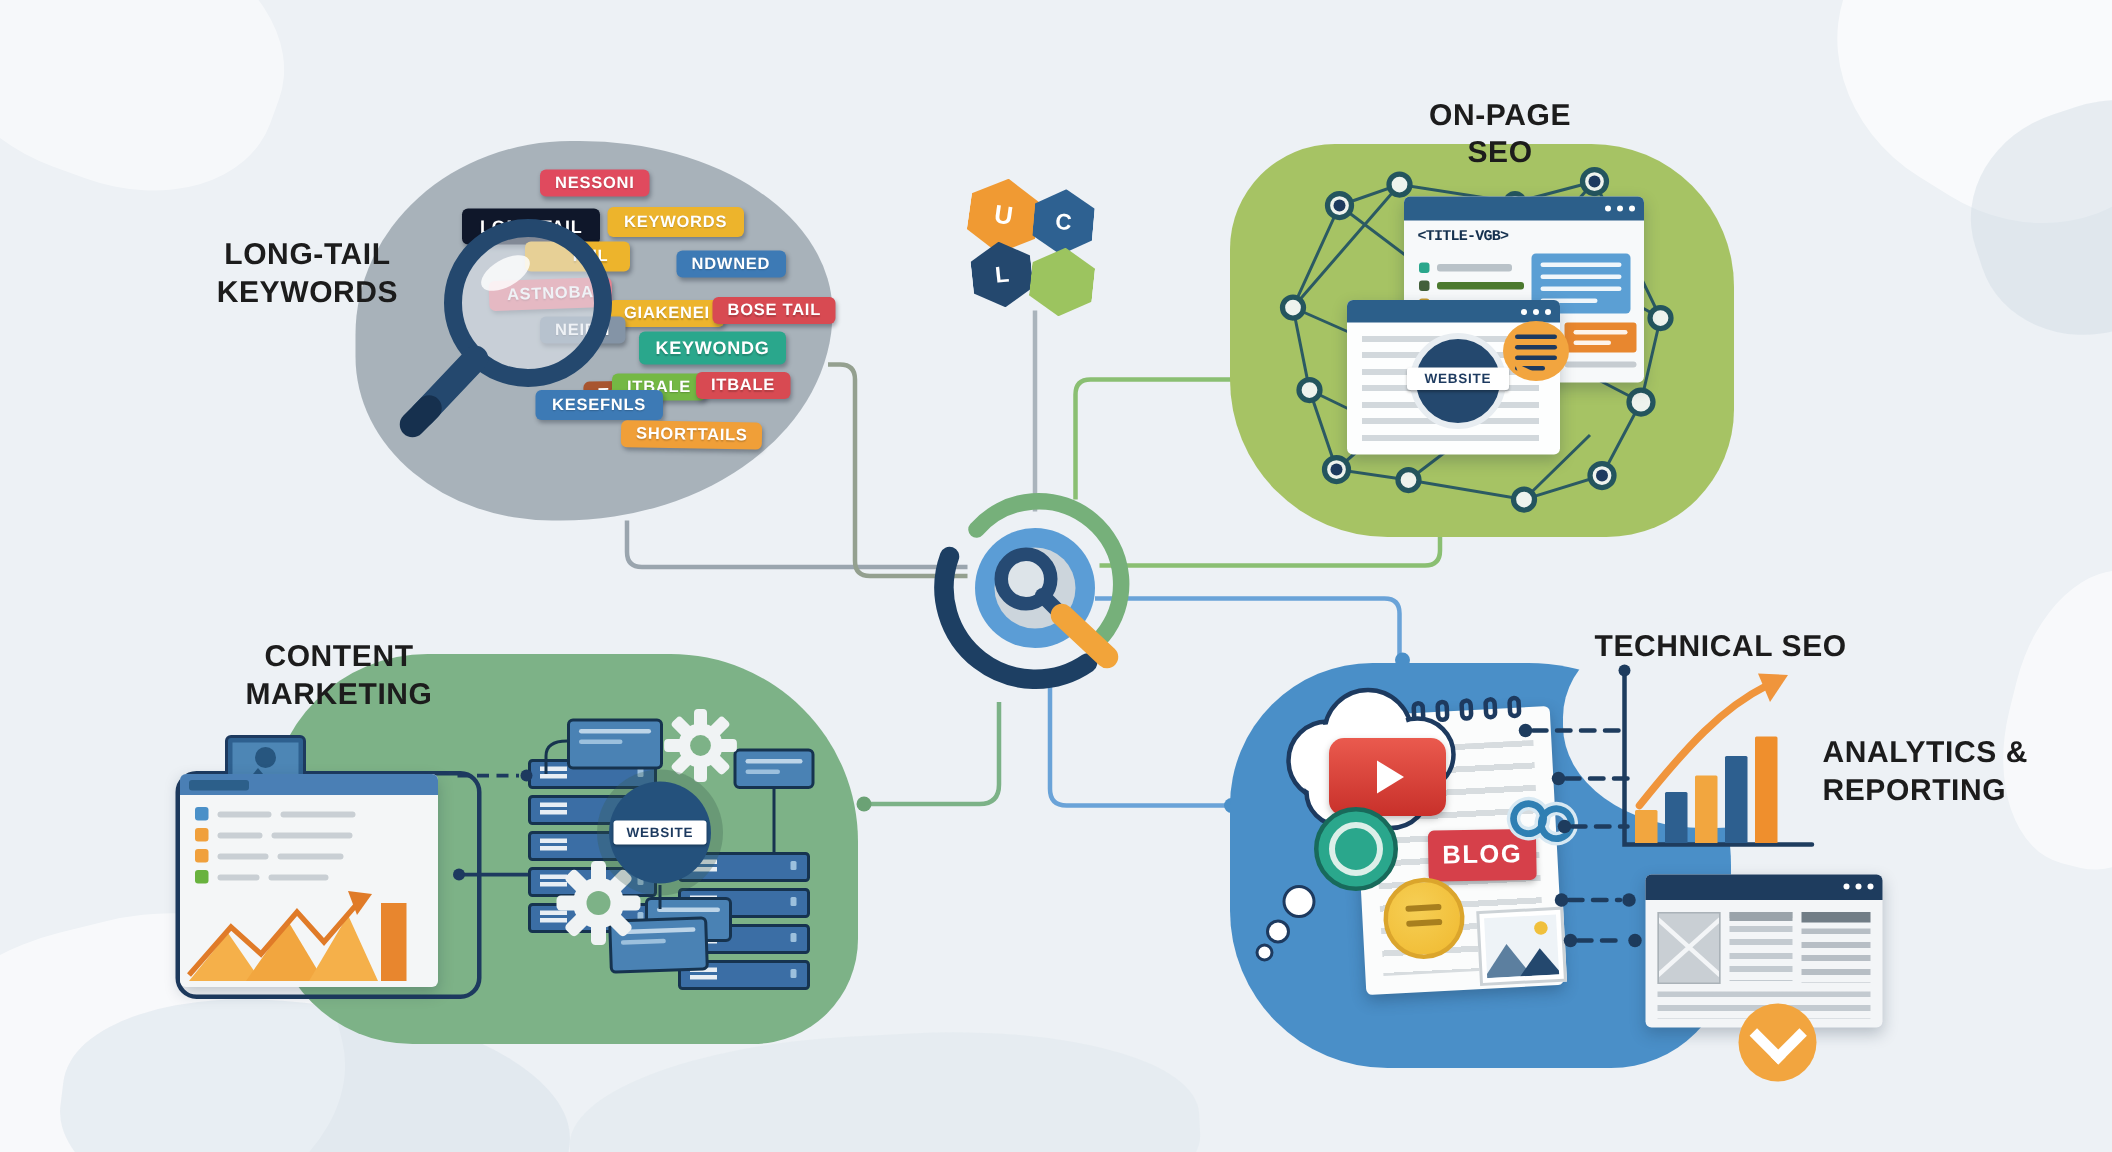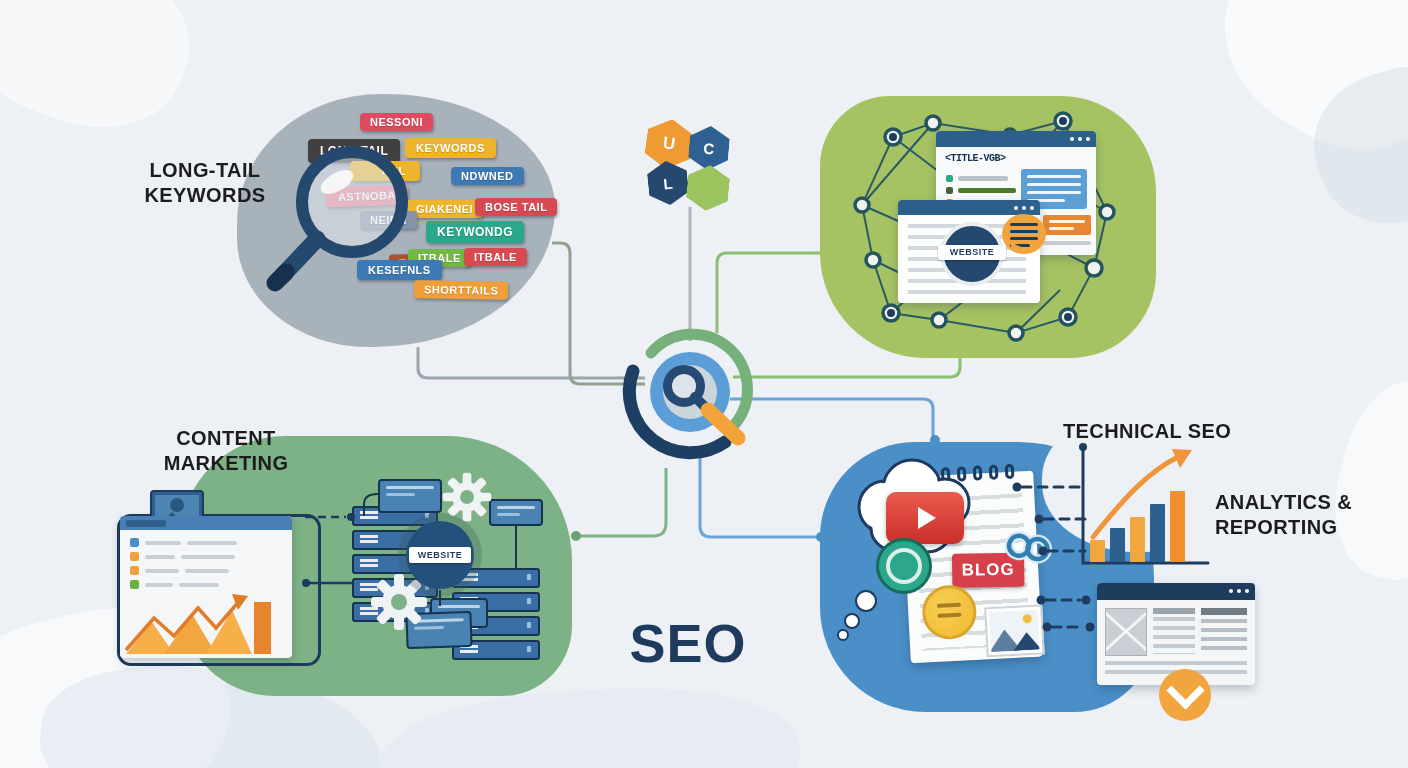--- a/index.html
+++ b/index.html
@@ -545,21 +545,21 @@
         <span>L</span>
       </div>
       <div class="hex i3" style="background: rgb(156, 196, 95);">
         <span></span>
       </div>
     </div>
 
   <div class="kw-tags">
 
   <span class="kw-tag i0" style="background: rgb(224, 74, 94);">NESSONI</span>
-      <span class="kw-tag i1" style="background: #404040;">LONG TAIL</span>
+      <span class="kw-tag i1" style="background: #0f172a;">LONG TAIL</span>
       <span class="kw-tag i2" style="background: rgb(237, 180, 44);">KEYWORDS</span>
       <span class="kw-tag i3" style="background: rgb(237, 180, 44); text-align: center;">TAIL</span>
       <span class="kw-tag i4" style="background: rgb(61, 122, 181);">NDWNED</span>
       <span class="kw-tag i5" style="background: rgb(232, 128, 143);">ASTNOBA</span>
       <span class="kw-tag i6" style="background: rgb(237, 180, 44);">GIAKENEI</span>
       <span class="kw-tag i7" style="background: rgb(216, 74, 82);">BOSE TAIL</span>
       <span class="kw-tag i8" style="background: rgb(132, 148, 166);">NEIDH</span>
       <span class="kw-tag i9" style="background: rgb(42, 167, 140);">KEYWONDG</span>
       <span class="kw-tag i10" style="background: rgb(168, 85, 47); margin-top: 21px;">TAUE</span>
       <span class="kw-tag i11" style="background: rgb(116, 184, 68);">ITBALE</span>
@@ -571,24 +571,24 @@
     <circle cx="90" cy="90" r="50" fill="rgba(225,232,238,.55)" stroke="#24486e" stroke-width="12"></circle>
     <ellipse cx="75" cy="70" rx="18" ry="9" fill="rgba(255,255,255,.8)" transform="rotate(-30 75 70)"></ellipse>
     <line x1="55" y1="127" x2="20" y2="164" stroke="#24486e" stroke-width="17" stroke-linecap="round"></line>
     <line x1="24" y1="160" x2="13" y2="171" stroke="#16304e" stroke-width="17" stroke-linecap="round"></line>
   </svg>
 
   <div class="lbl" id="lbl-lt">
     <div>LONG-TAIL</div>
     <div>KEYWORDS</div>
   </div>
+  <div class="lbl" id="lbl-op">ON-PAGE SEO</div>
   <div class="lbl" id="lbl-cm">
     <div>CONTENT</div>
     <div>MARKETING</div>
   </div>
   <div class="lbl" id="lbl-ts">TECHNICAL SEO</div>
   <div class="lbl" id="lbl-an">
     <div>ANALYTICS &amp;</div>
     <div>REPORTING</div>
   </div>
-  <div class="abs" id="seo-title">SEO</div>
 
 </div>
 
 </body></html>

